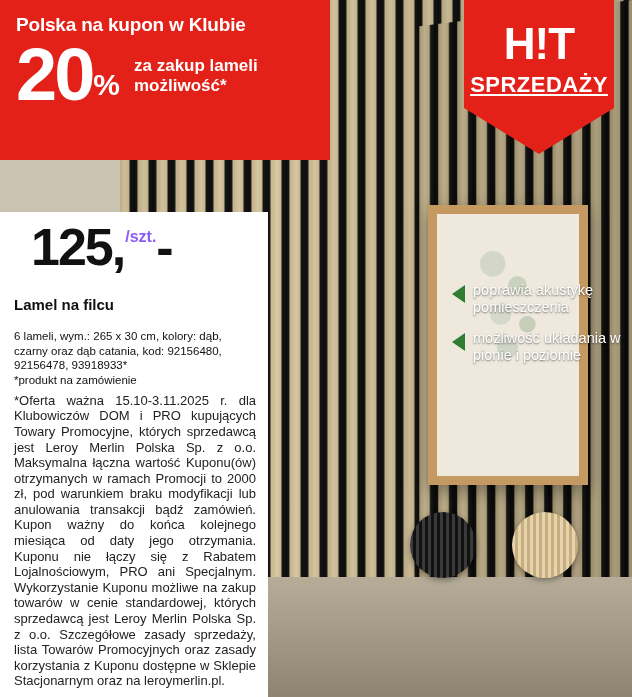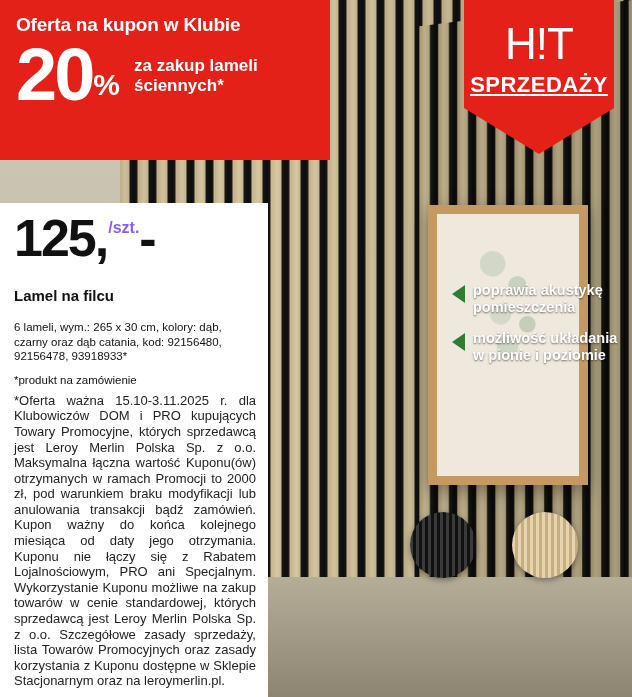--- a/index.html
+++ b/index.html
@@ -125,68 +125,68 @@
     background:#e32119;color:#fff;
     text-align:center;padding:22px 6px 10px 6px;box-sizing:border-box;
   }
   .hit::after{
     content:"";position:absolute;left:0;right:0;top:100%;
     height:46px;
     background:#e32119;
     clip-path:polygon(0 0,100% 0,50% 100%);
   }
   .hit-main{
-    font-size:44px;font-weight:normal;letter-spacing:-1px;line-height:1;
+    font-size:44px;font-weight:bold;letter-spacing:-1px;line-height:1;
   }
   .hit-sub{
     font-size:22px;font-weight:bold;letter-spacing:.5px;margin-top:6px;text-decoration:underline;
   }
 
   
   .features{
     position:absolute;left:452px;top:282px;width:172px;color:#fff;
   }
   .feature{
     display:flex;align-items:flex-start;margin-bottom:14px;
   }
   .tri{
     width:0;height:0;flex:0 0 auto;
     border-top:9px solid transparent;border-bottom:9px solid transparent;
     border-right:13px solid #2f7d32;
     margin:3px 8px 0 0;
   }
   .feature-text{
-    font-size:14.5px;font-weight:bold;line-height:1.18;
+    font-size:14.5px;font-weight:normal;line-height:1.18;
     text-shadow:0 1px 2px rgba(0,0,0,.55);
   }
 
   
   .price-panel{
     position:absolute;left:0;bottom:0;width:268px;
     background:#fff;
     padding:12px 12px 8px 14px;box-sizing:border-box;
   }
   .price-row{display:flex;align-items:flex-start;margin-bottom:4px;}
   .price-num{
-    font-size:52px;font-weight:bold;letter-spacing:-2px;line-height:.92;color:#111;
+    font-size:52px;font-weight:bold;letter-spacing:-2px;line-height:.92;color:#111;margin-left:17px;
   }
   .price-dash{
     font-size:52px;font-weight:bold;letter-spacing:-2px;line-height:.92;color:#111;
   }
   .price-unit{
     font-size:16px;font-weight:bold;color:#8b5cf6;margin:4px 0 0 1px;
   }
   .prod-name{
     font-size:15px;font-weight:bold;color:#111;margin:24px 0 2px 0;
   }
   .prod-desc{
     font-size:11.5px;color:#111;line-height:1.28;margin-top:16px;
   }
   .prod-note{
-    font-size:11.5px;color:#111;line-height:1.28;margin-top:9px;
+    font-size:11.5px;color:#111;line-height:1.28;margin-top:0;
   }
   .legal{
     font-size:13px;color:#222;line-height:1.2;margin-top:5px;
     text-align:justify;
   }
 </style>
 </head>
 <body>
 
 <div class="page">
@@ -203,25 +203,25 @@
       </div>
     </div>
 
     <div class="plant"></div>
 
     <div class="swatch dark"></div>
     <div class="swatch oak"></div>
   </div>
 
   <div class="promo">
-    <div class="promo-title">Oferta na kupon w Klubie</div>
+    <div class="promo-title">Polska na kupon w Klubie</div>
     <div class="promo-row">
       <span class="promo-value">20</span>
       <span class="promo-pct">%</span>
-      <span class="promo-desc">za zakup lameli ściennych*</span>
+      <span class="promo-desc">za zakup lameli możliwość*</span>
     </div>
   </div>
 
   <div class="hit">
     <div class="hit-main">H!T</div>
     <div class="hit-sub">SPRZEDAŻY</div>
   </div>
 
   <div class="features">
     <div class="feature">

